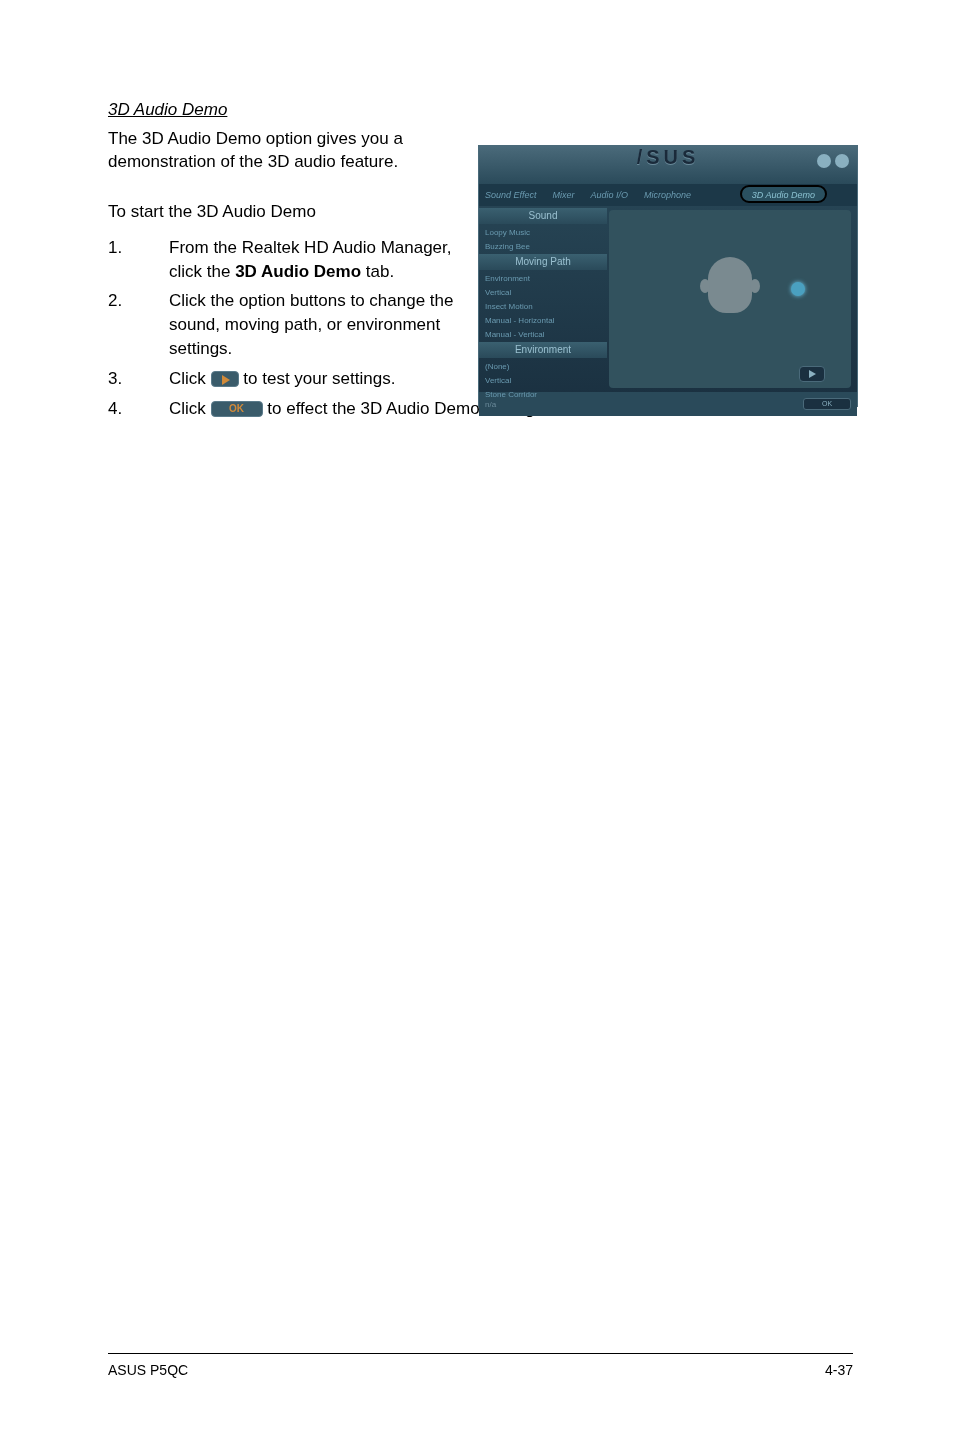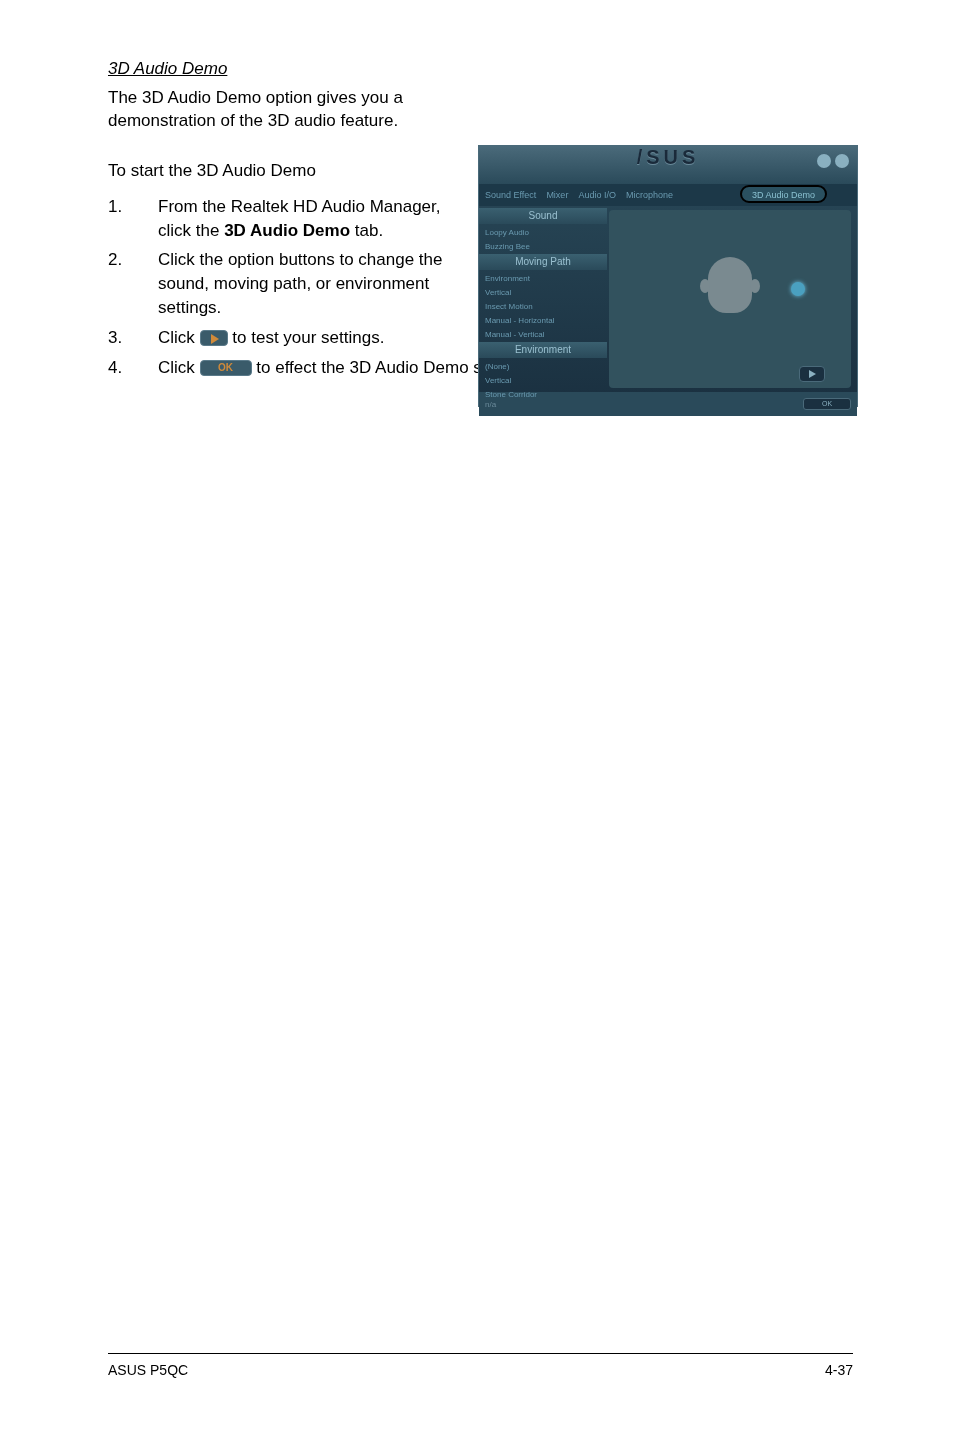--- a/index.html
+++ b/index.html
@@ -8,21 +8,21 @@
     padding: 0;
     background: #000;
     font-family: Arial, Helvetica, sans-serif;
   }
   .page {
     width: 954px;
     height: 1438px;
     background: #fff;
     position: relative;
     margin: 0 auto;
-    padding: 59px 96px 60px 108px;
+    padding: 100px 96px 60px 108px;
     color: #000;
   }
   .heading {
     font-style: italic;
     text-decoration: underline;
     font-size: 17px;
     margin-bottom: 8px;
   }
   .intro {
     font-size: 17px;
@@ -41,20 +41,21 @@
   .step {
     display: flex;
     margin-bottom: 6px;
   }
   .step .num {
     width: 50px;
     flex-shrink: 0;
   }
   .step .body {
     flex: 1;
+    margin-left: 11px;
   }
   .narrow .body {
     max-width: 290px;
   }
   .bold { font-weight: bold; }
   .btn-play {
     display: inline-block;
     width: 28px;
     height: 16px;
     background: #3a5b6a;
@@ -128,22 +129,23 @@
     display: inline-block;
   }
   .shot-tabs {
     height: 22px;
     background: #1c3848;
     display: flex;
     align-items: center;
     font-size: 9px;
     color: #6a9ab0;
     padding-left: 6px;
-    gap: 10px;
-    position: relative;
+    gap: 16px;
+    position: relative;
+    font-style: italic;
   }
   .tab-active {
     position: absolute;
     right: 30px;
     top: 1px;
     height: 18px;
     padding: 0 10px;
     border: 2px solid #000;
     border-radius: 10px;
     background: #2a5060;
@@ -314,21 +316,21 @@
     <div class="shot-tabs">
       <span>Sound Effect</span>
       <span>Mixer</span>
       <span>Audio I/O</span>
       <span>Microphone</span>
       <span class="tab-active">3D Audio Demo</span>
     </div>
     <div class="shot-body">
       <div class="shot-left">
         <div class="section-hdr">Sound</div>
-        <div class="radio-item">Loopy Audio</div>
+        <div class="radio-item">Loopy Music</div>
         <div class="radio-item">Buzzing Bee</div>
         <div class="section-hdr">Moving Path</div>
         <div class="radio-item">Environment</div>
         <div class="radio-item">Vertical</div>
         <div class="radio-item">Insect Motion</div>
         <div class="radio-item">Manual - Horizontal</div>
         <div class="radio-item">Manual - Vertical</div>
         <div class="section-hdr">Environment</div>
         <div class="radio-item">(None)</div>
         <div class="radio-item">Vertical</div>

